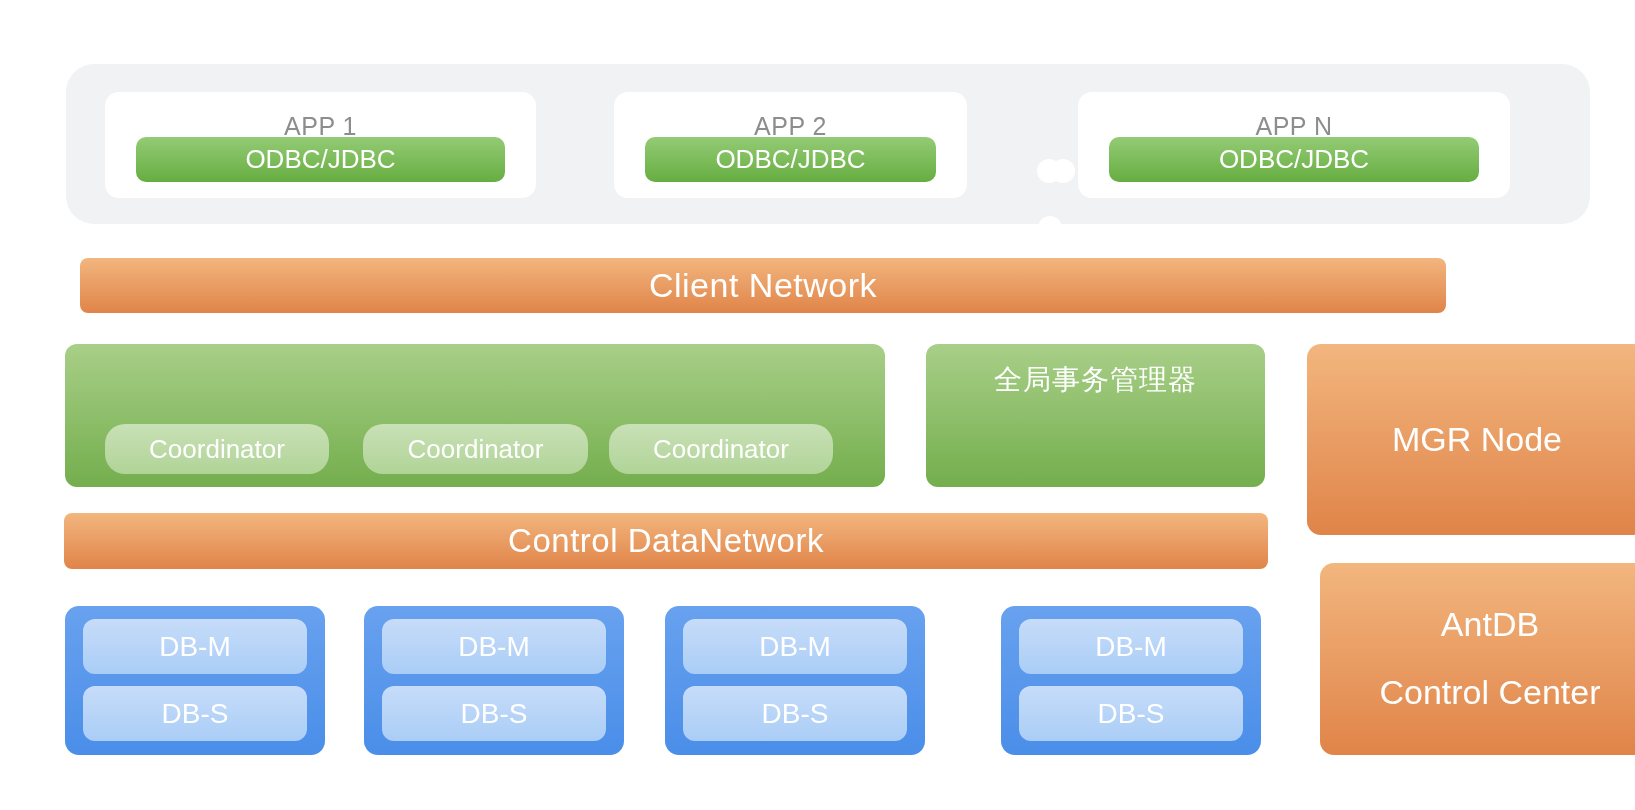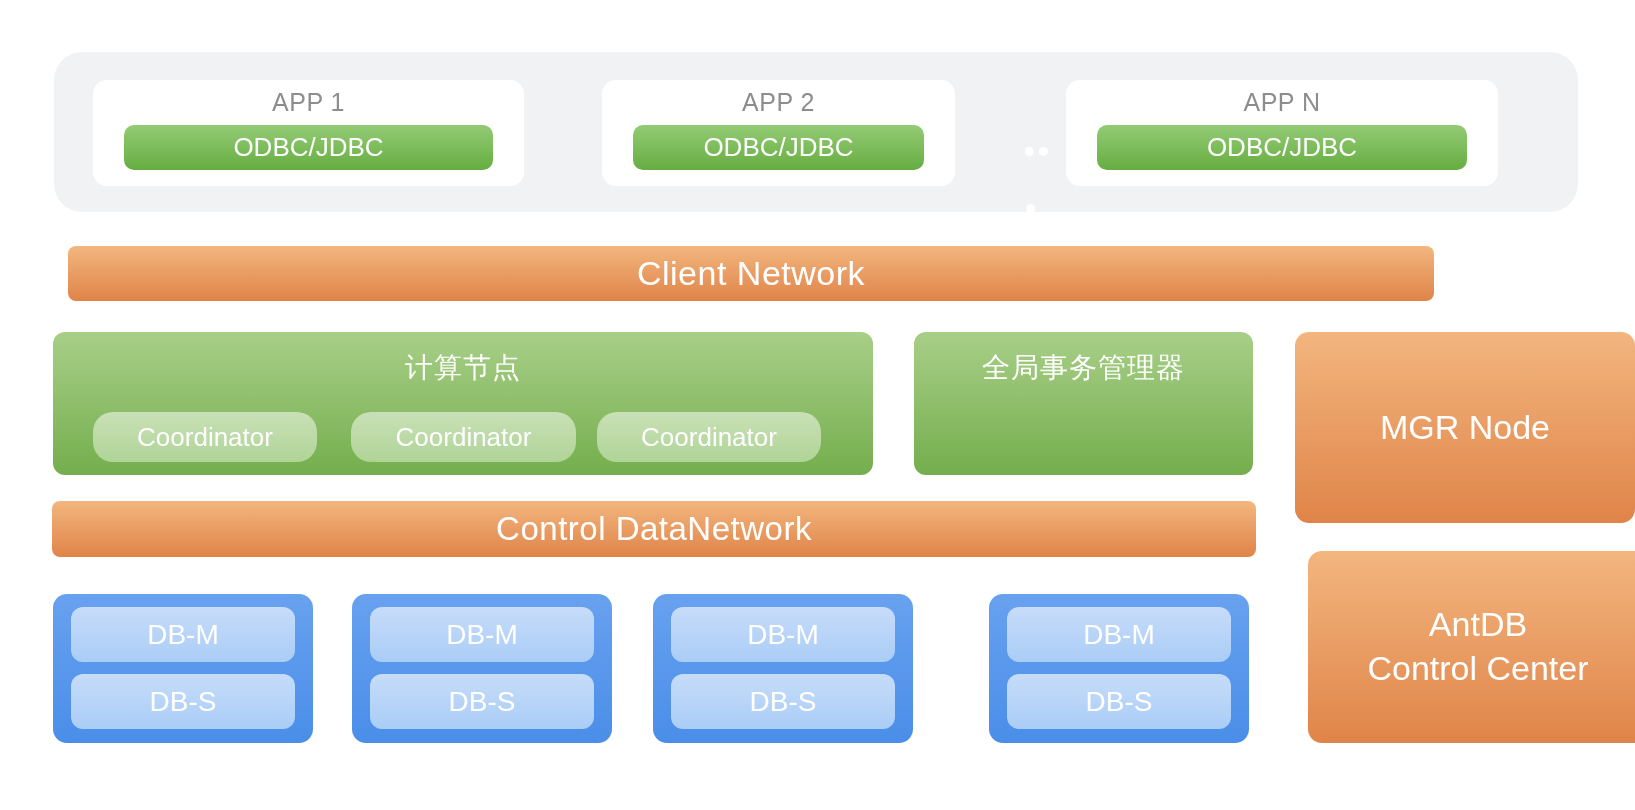--- a/index.html
+++ b/index.html
@@ -12,21 +12,21 @@
     --green-bottom: #74ae4d;
     --green-btn-top: #94cb75;
     --green-btn-bottom: #66ad41;
     --green-light-top: #c9e0b6;
     --green-light-bottom: #b0d497;
     --blue-top: #68a1ef;
     --blue-bottom: #4a8ee9;
     --blue-light-top: #c6dcf9;
     --blue-light-bottom: #aacdf6;
   }
-  * { margin:0; padding:0; box-sizing:border-box; }
+  * { margin:0; padding:12px; box-sizing:border-box; }
   html,body { background: var(--page-bg); }
   body {
     font-family: "Liberation Sans", "DejaVu Sans", sans-serif;
     width: 1635px; height: 810px; position: relative; overflow: hidden;
   }
   .abs { position:absolute; }
   .center { display:flex; align-items:center; justify-content:center; }
 
   
   .app-panel {
@@ -114,21 +114,20 @@
       <div class="odbc-chip center">ODBC/JDBC</div>
     </div>
   </div>
   <div class="dot" style="left:1025px; top:147px;"></div>
   <div class="dot" style="left:1039px; top:147px;"></div>
   <div class="dot" style="left:1026px; top:204px;"></div>
 
   <div class="abs net-bar center" style="left:52px; top:246px; width:1366px;margin-left:16px;">Client Network</div>
 
   <div class="abs green-box" style="left:53px; width:820px;">
-    <div class="box-title">计算节点</div>
     <div class="light-green-chip center" style="left:40px; width:224px;">Coordinator</div>
     <div class="light-green-chip center" style="left:298px; width:225px;">Coordinator</div>
     <div class="light-green-chip center" style="left:544px; width:224px;">Coordinator</div>
   </div>
 
   <div class="abs green-box" style="left:914px; width:339px;">
     <div class="box-title">全局事务管理器</div>
   </div>
 
   <div class="abs orange-box center" style="top:332px; height:191px;">MGR Node</div>

